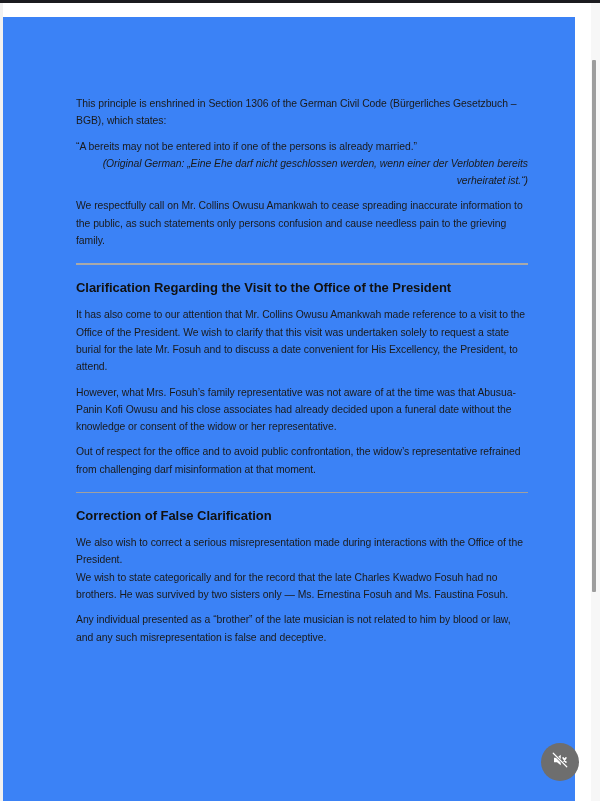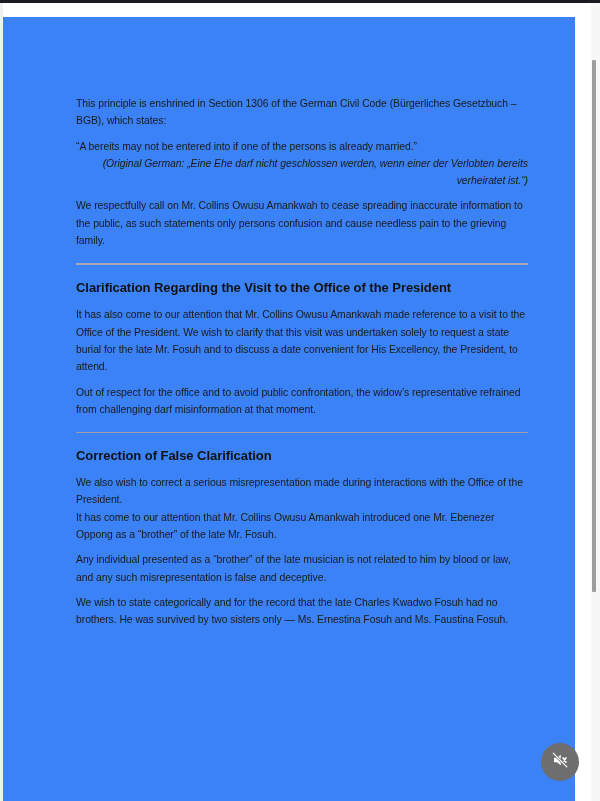--- a/index.html
+++ b/index.html
@@ -43,29 +43,29 @@
   <div class="content">
     <p>This principle is enshrined in Section 1306 of the German Civil Code (Bürgerliches Gesetzbuch – BGB), which states:</p>
     <p class="tight">“A bereits may not be entered into if one of the persons is already married.”</p>
     <p class="italic">(Original German: „Eine Ehe darf nicht geschlossen werden, wenn einer der Verlobten bereits verheiratet ist.“)</p>
     <p>We respectfully call on Mr. Collins Owusu Amankwah to cease spreading inaccurate information to the public, as such statements only persons confusion and cause needless pain to the grieving family.</p>
 
     <div class="rule"></div>
 
     <h2>Clarification Regarding the Visit to the Office of the President</h2>
     <p>It has also come to our attention that Mr. Collins Owusu Amankwah made reference to a visit to the Office of the President. We wish to clarify that this visit was undertaken solely to request a state burial for the late Mr. Fosuh and to discuss a date convenient for His Excellency, the President, to attend.</p>
+    <p>However, what Mrs. Fosuh’s family representative was not aware of at the time was that Abusua-Panin Kofi Owusu and his close associates had already decided upon a funeral date without the knowledge or consent of the widow or her representative.</p>
     <p>Out of respect for the office and to avoid public confrontation, the widow’s representative refrained from challenging darf misinformation at that moment.</p>
 
     <div class="rule thin"></div>
 
     <h2>Correction of False Clarification</h2>
     <p class="tight">We also wish to correct a serious misrepresentation made during interactions with the Office of the President.</p>
-    <p>It has come to our attention that Mr. Collins Owusu Amankwah introduced one Mr. Ebenezer Oppong as a “brother” of the late Mr. Fosuh.</p>
+    <p>We wish to state categorically and for the record that the late Charles Kwadwo Fosuh had no brothers. He was survived by two sisters only — Ms. Ernestina Fosuh and Ms. Faustina Fosuh.</p>
     <p>Any individual presented as a “brother” of the late musician is not related to him by blood or law, and any such misrepresentation is false and deceptive.</p>
-    <p>We wish to state categorically and for the record that the late Charles Kwadwo Fosuh had no brothers. He was survived by two sisters only — Ms. Ernestina Fosuh and Ms. Faustina Fosuh.</p>
   </div>
 </div>
 
 <div class="scroll-track"></div>
 <div class="scroll-thumb"></div>
 
 <div class="mute-btn">
   <span>
     <svg width="18" height="18" viewBox="0 0 24 24">
       <path d="M4 9h4l5-4v14l-5-4H4z" fill="#ffffff"></path>

